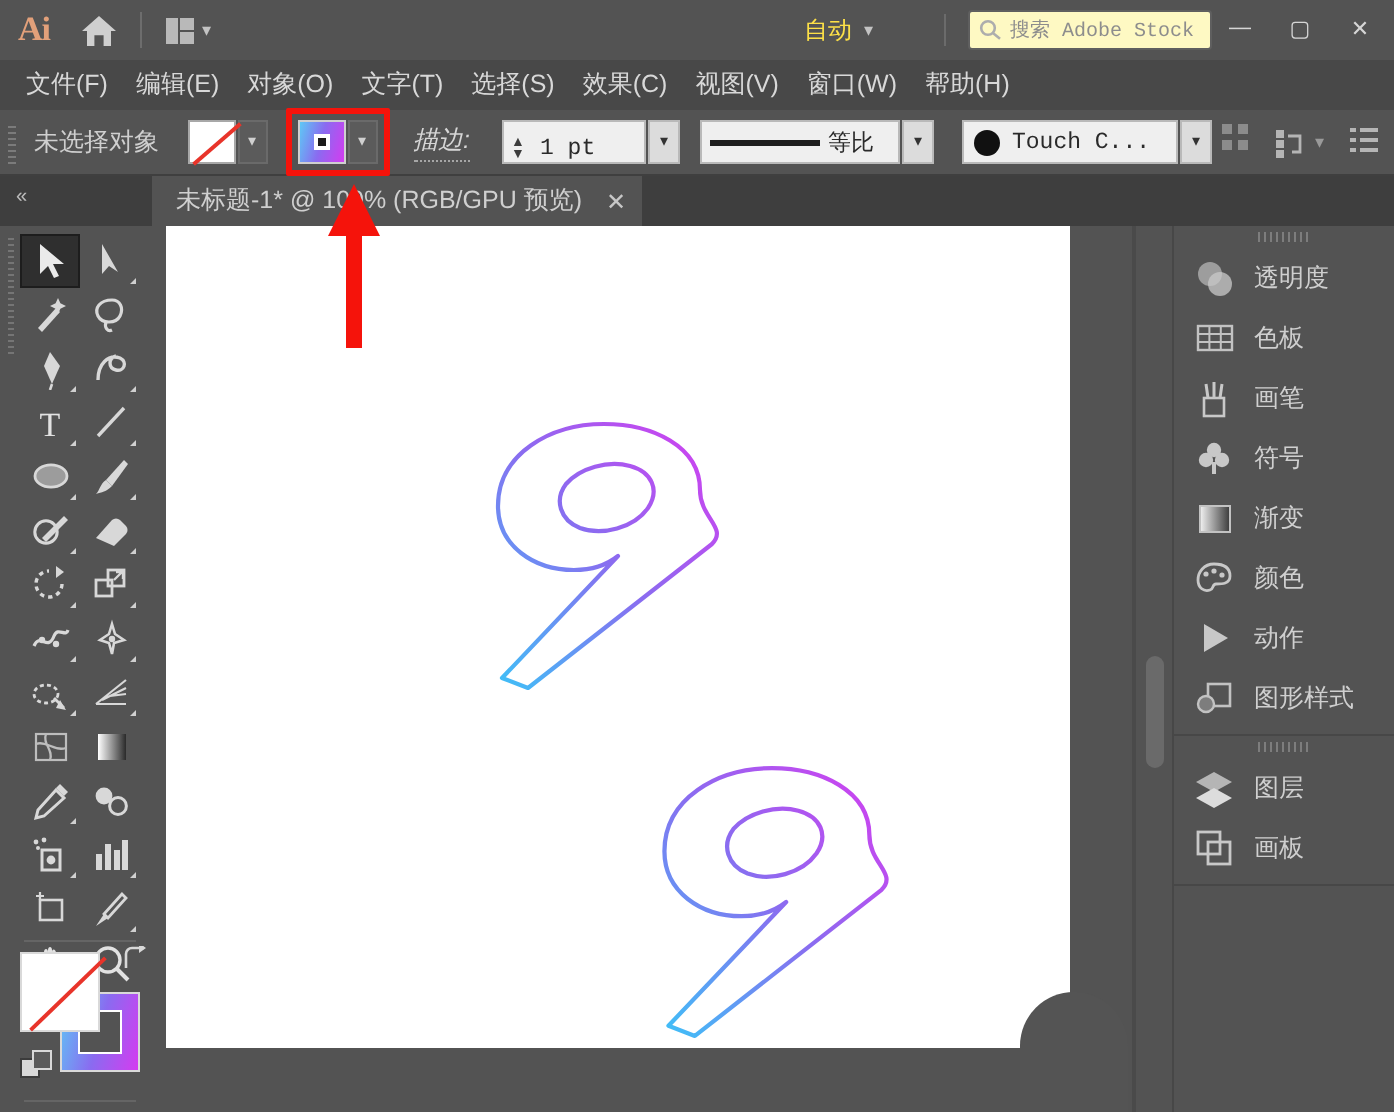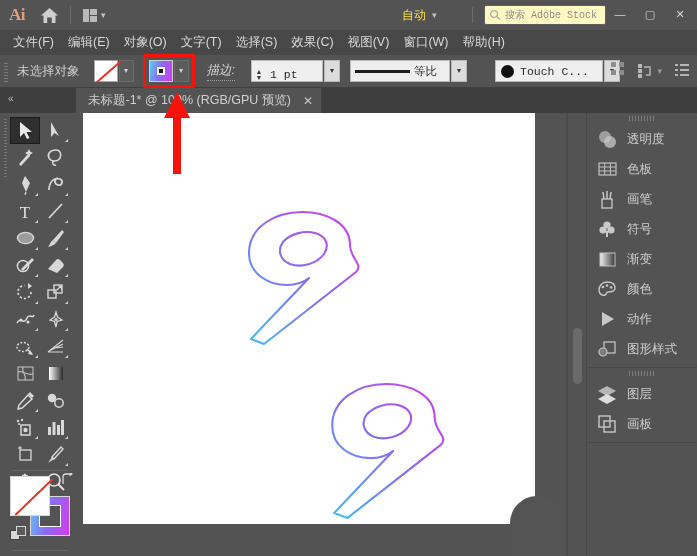--- a/index.html
+++ b/index.html
@@ -108,21 +108,21 @@
               display:flex;align-items:center;justify-content:center; margin-left:1px; }
   .num-drop .chev { color: #333; font-size: 8px; }
 
   .profile-box {
     margin-left: 10px; height: 22px; background: #efefef; border: 1px solid #b9b9b9;
     display: flex; align-items: center; padding: 0 4px; width: 100px; gap: 4px;
   }
   .profile-line { width: 55px; height: 3px; background: #1e1e1e; }
   .profile-box .t { color: #2a2a2a; font-size: 11.5px; }
   .brush-box {
-    margin-left: 28px; height: 22px; background: #efefef; border: 1px solid #b9b9b9;
+    margin-left: 14px; height: 22px; background: #efefef; border: 1px solid #b9b9b9;
     display: flex; align-items: center; padding: 0 5px; gap: 6px; width: 108px;
   }
   .brush-dot { width: 13px; height: 13px; border-radius: 50%; background: #111; }
   .brush-box .t { color: #2a2a2a; font-size: 11.5px; font-family: "Liberation Mono", monospace; white-space:nowrap; }
 
   .right-icons { position: absolute; right: 8px; top: 7px; display: flex; align-items: center; gap: 13px; }
 
   
   .tabbar {
     position: absolute; left: 0; top: 88px; width: 697px; height: 25px; background: #3e3e3e;

